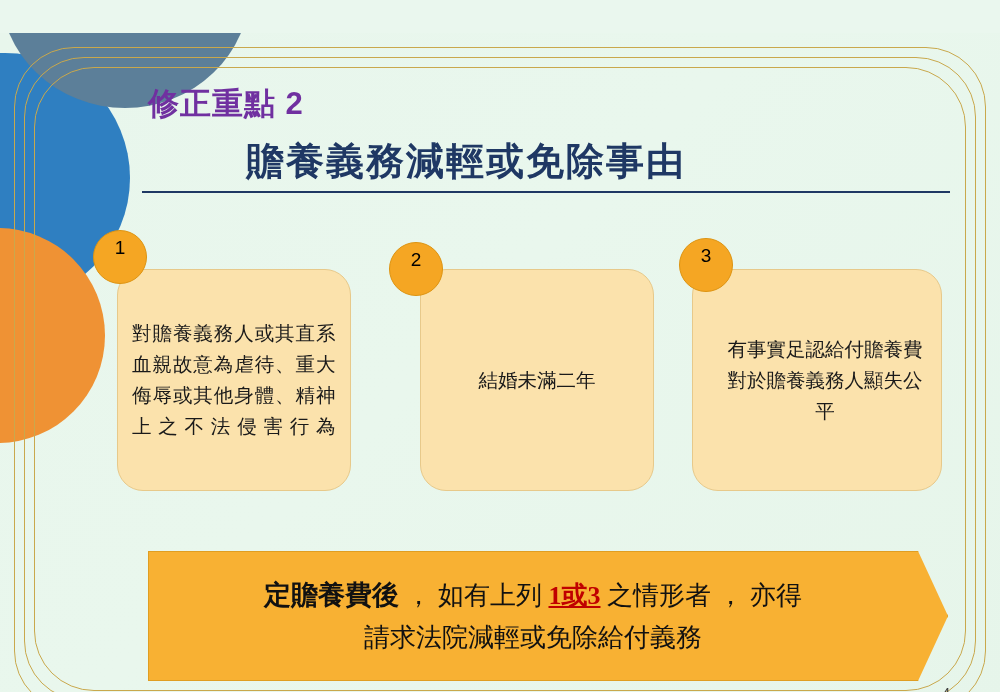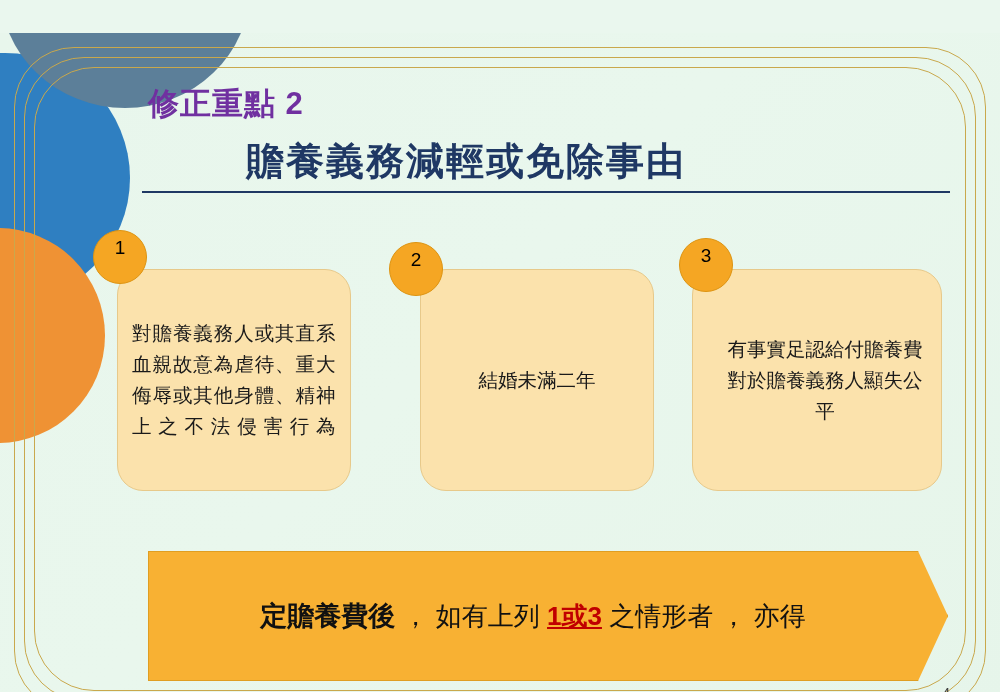--- a/index.html
+++ b/index.html
@@ -140,20 +140,21 @@
     align-items: center;
     justify-content: center;
     box-sizing: border-box;
     padding-right: 30px;
   }
   .banner-line {
     font-size: 26px;
     line-height: 42px;
     color: #111;
     text-align: center;
+    font-family: Liberation Serif, serif;
   }
   .banner-line .bold { font-weight: bold; font-size: 27px; }
   .banner-line .red {
     color: #c00000;
     font-weight: bold;
     text-decoration: underline;
   }
 
   .page-num {
     position: absolute;
@@ -197,17 +198,18 @@
   <div class="banner">
     <div class="banner-line">
       <span class="bold">定贍養費後</span>
       <span>，</span>
       <span>如有上列</span>
       <span class="red">1或3</span>
       <span>之情形者</span>
       <span>，</span>
       <span>亦得</span>
     </div>
+    <div class="banner-line">請求法院減輕或免除給付義務</div>
   </div>
 
   <div class="page-num">4</div>
 
 </div>
 
 </body></html>

